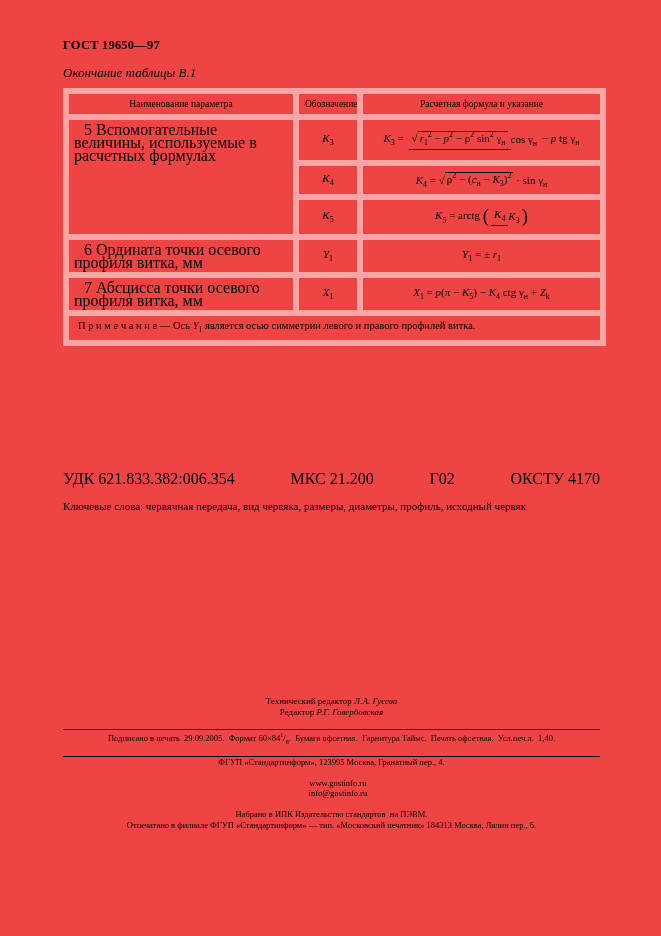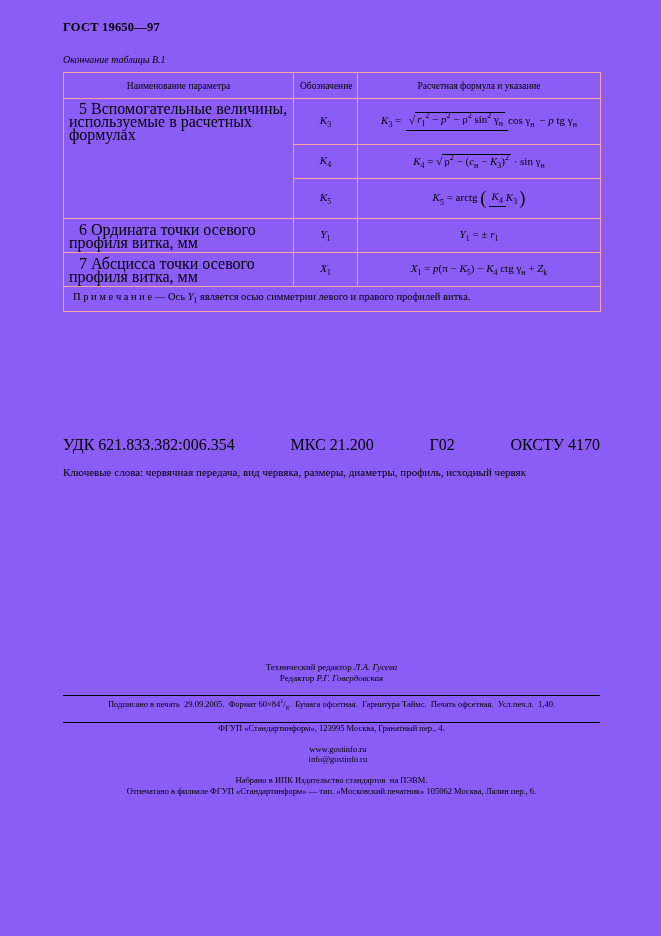--- a/index.html
+++ b/index.html
@@ -2,27 +2,27 @@
 <html><head>
 <meta charset="utf-8">
 <style>
   * { margin:0; padding:0; box-sizing:border-box; }
   html,body { background:#ffffff; }
   body {
     width:661px; height:936px;
     font-family:"Liberation Serif","DejaVu Serif",serif;
     color:#000;
   }
-  .page { position:relative; width:661px; height:936px; overflow:hidden; padding:20px 61px 0 63px; background:#8b5cf6; }
+  .page { position:relative; width:661px; height:936px; overflow:hidden; padding:38px 61px 0 63px; background:#ef4444; }
 
   .doc-number { font-size:12.5px; font-weight:bold; letter-spacing:.2px; }
-  .table-caption { font-style:italic; font-size:10px; margin-top:19px; }
+  .table-caption { font-style:italic; font-size:13px; margin-top:12px; }
 
   table.params { border-collapse:collapse; width:537px; margin-top:7px; border:1.5px solid #000; table-layout:fixed; }
-  table.params th, table.params td { border:1px solid #fca5a5; }
+  table.params th, table.params td { border:6px solid #fca5a5; }
   table.params th { font-weight:normal; font-size:9.5px; padding:3px 6px; text-align:center; vertical-align:middle; height:26px; }
   col.c-name { width:230px; } col.c-sym { width:64px; } col.c-form { width:243px; }
   td.name { padding:3px 5px 3px 5px; vertical-align:top; text-align:left; font-size:16px; text-indent:10px; line-height:13px; }
   td.name.mid { vertical-align:middle; }
   td.sym { text-align:center; vertical-align:middle; font-size:11px; }
   td.formula { text-align:center; vertical-align:middle; font-size:11px; padding:2px 4px; }
   tr.r-k3 td { height:46px; } tr.r-k4 td { height:34px; } tr.r-k5 td { height:40px; }
   tr.r6 td { height:34px; } tr.r7 td { height:34px; }
   td.note { padding:4px 6px 6px 9px; font-size:10.5px; text-align:left; }
 
@@ -131,16 +131,16 @@
   </div>
 
   <div class="pub-block">
     <hr class="rule">
     <div class="pub-line">ФГУП «Стандартинформ», 123995 Москва, Гранатный пер., 4.</div>
     <div class="pub-line web-email">
       <span class="we">www.gostinfo.ru</span>
       <span class="we">info@gostinfo.ru</span>
     </div>
     <div class="pub-line">Набрано в ИПК Издательство стандартов  на ПЭВМ.</div>
-    <div class="pub-line">Отпечатано в филиале ФГУП «Стандартинформ» — тип. «Московский печатник» 105062 Москва, Лялин пер., 6.</div>
+    <div class="pub-line">Отпечатано в филиале ФГУП «Стандартинформ» — тип. «Московский печатник» 184313 Москва, Лялин пер., 6.</div>
   </div>
 
 </div>
 
 </body></html>

